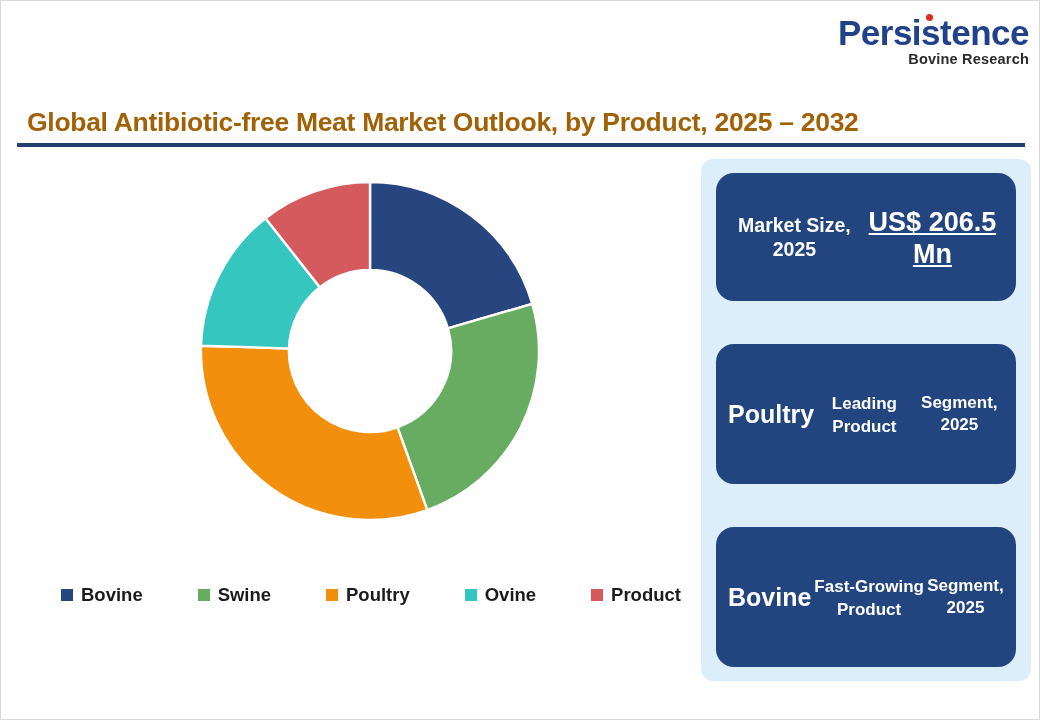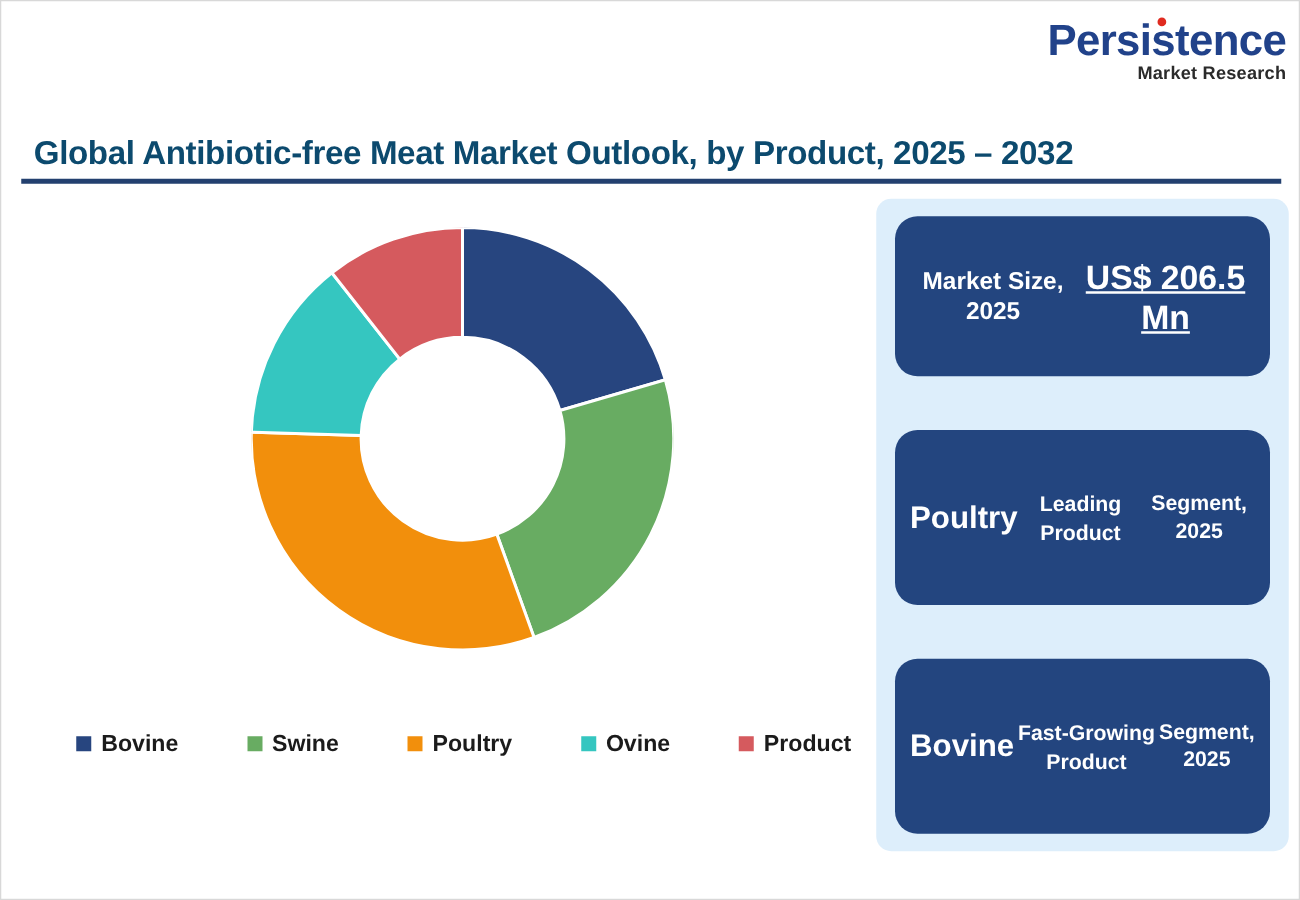--- a/index.html
+++ b/index.html
@@ -55,21 +55,21 @@
   }
 
   
   #title {
     position: absolute;
     left: 26px;
     top: 106px;
     width: 980px;
     font-size: 26.5px;
     font-weight: bold;
-    color: #0c4a6e;
+    color: #a16207;
     letter-spacing: -0.3px;
     white-space: nowrap;
   }
   #title-rule {
     position: absolute;
     left: 16px;
     top: 142px;
     width: 1008px;
     height: 4px;
     background: #23406f;
@@ -191,21 +191,21 @@
 </head>
 <body>
 
 <div id="page">
 
   <div id="logo">
     <div id="logo-word">
       <span>Persistence</span>
       <span id="logo-dot"></span>
     </div>
-    <div id="logo-sub">Market Research</div>
+    <div id="logo-sub">Bovine Research</div>
   </div>
 
   <div id="title">Global Antibiotic-free Meat Market Outlook, by Product, 2025 – 2032</div>
   <div id="title-rule"></div>
 
   <div id="chart-area">
     <svg id="donut" viewBox="0 0 338 338">
       <g id="donut-slices">
           <path d="M 169 0 A 169 169 0 0 1 331.28963287940337 121.85050307937024 L 246.8990237821136 146.36824147809773 A 81.11999999999999 81.11999999999999 0 0 0 169 87.88000000000001 Z" fill="#27457f" stroke="#ffffff" stroke-width="2.4"></path>
           <path d="M 331.28963287940337 121.85050307937024 A 169 169 0 0 1 226.2467085214543 328.0088499532641 L 196.47842009029807 245.32424797756676 A 81.11999999999999 81.11999999999999 0 0 0 246.8990237821136 146.36824147809773 Z" fill="#68ac62" stroke="#ffffff" stroke-width="2.4"></path>

